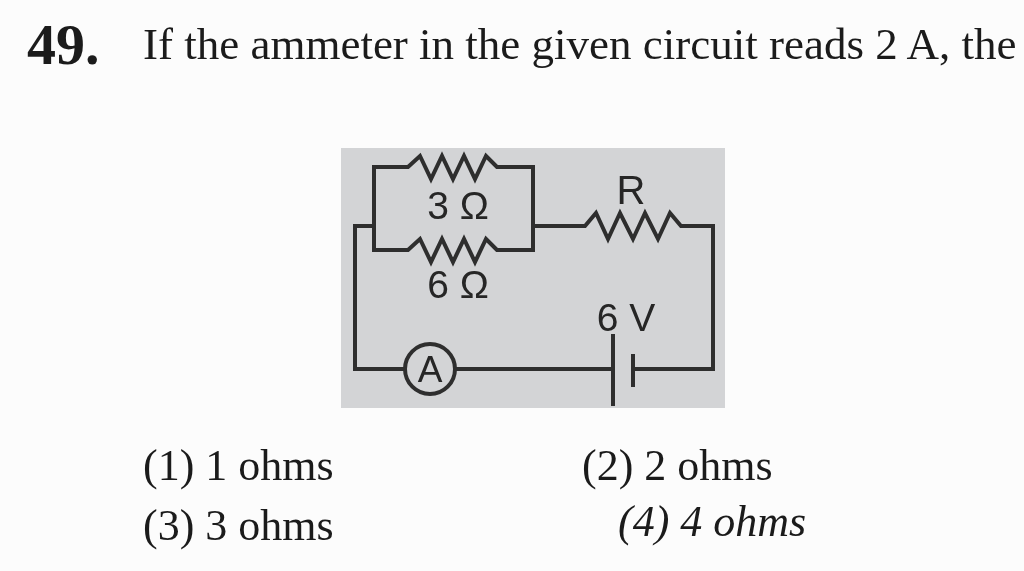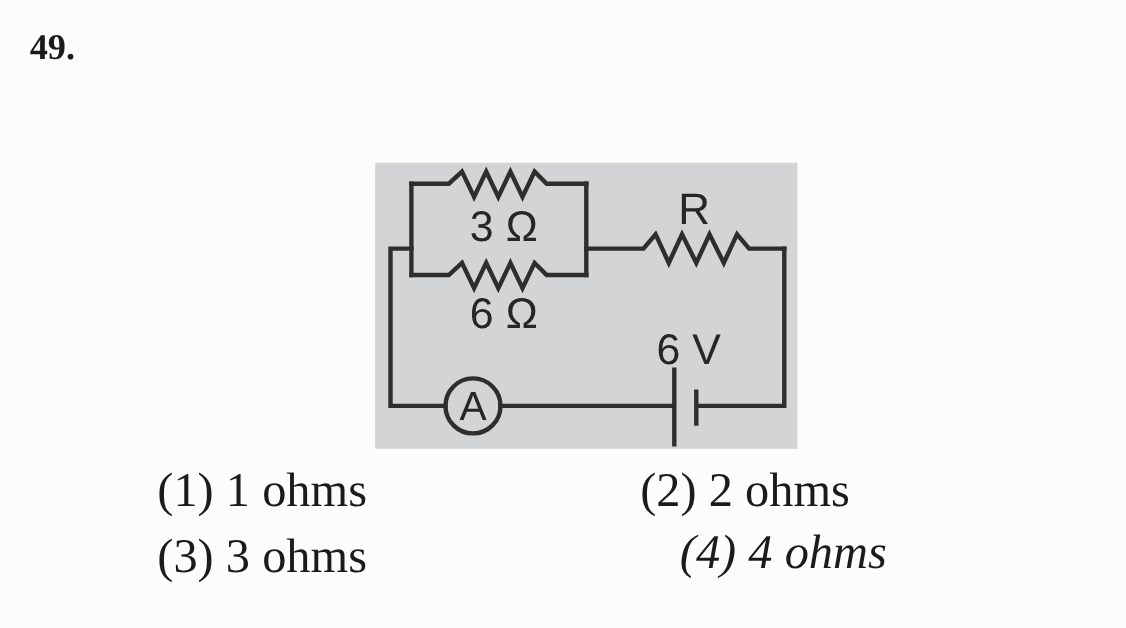--- a/index.html
+++ b/index.html
@@ -6,21 +6,21 @@
   body {
     width: 1024px; height: 571px;
     position: relative;
     overflow: hidden;
     background: var(--page-bg, #fcfcfc);
     font-family: "Liberation Serif", serif;
     color: #1b1b1b;
   }
   .q-num {
     position: absolute; left: 27px; top: 18px;
-    font-size: 33px; line-height: 53px; font-weight: bold;
+    font-size: 58px; line-height: 53px; font-weight: bold;
     white-space: nowrap;
   }
   .q-text {
     position: absolute; left: 143px; top: 18px;
     font-size: 45px; line-height: 53px;
     white-space: nowrap;
   }
   .circuit-panel {
     position: absolute; left: 341px; top: 148px;
     width: 384px; height: 260px;
@@ -33,32 +33,34 @@
     stroke-linecap: square; stroke-linejoin: miter;
   }
   .clabel {
     font-family: "Liberation Sans", sans-serif;
     fill: #262626;
   }
   .option {
     position: absolute;
     font-size: 44px; line-height: 44px;
     white-space: nowrap;
+    margin-top: 20px;
   }
   #opt1 { left: 143px; top: 424px; }
   #opt2 { left: 582px; top: 424px; }
   #opt3 { left: 143px; top: 484px; }
   #opt4 { left: 618px; top: 480px; font-style: italic; }
 </style>
 </head>
 <body>
 
 <div class="q-num">49.</div>
 
 <div class="q-text">
+  <div>If the ammeter in the given circuit reads 2 A, the</div>
 </div>
 
 <div class="circuit-panel">
   <svg viewBox="341 148 384 260">
 
     <path class="wire" d="M374 167 L374 250"></path>
     <path class="wire" d="M533 167 L533 250"></path>
 
     <polyline class="wire" points="374,167 408,167 420,156 431,179 442,156 453,179 464,156 475,179 486,156 497,167 533,167"></polyline>
 

